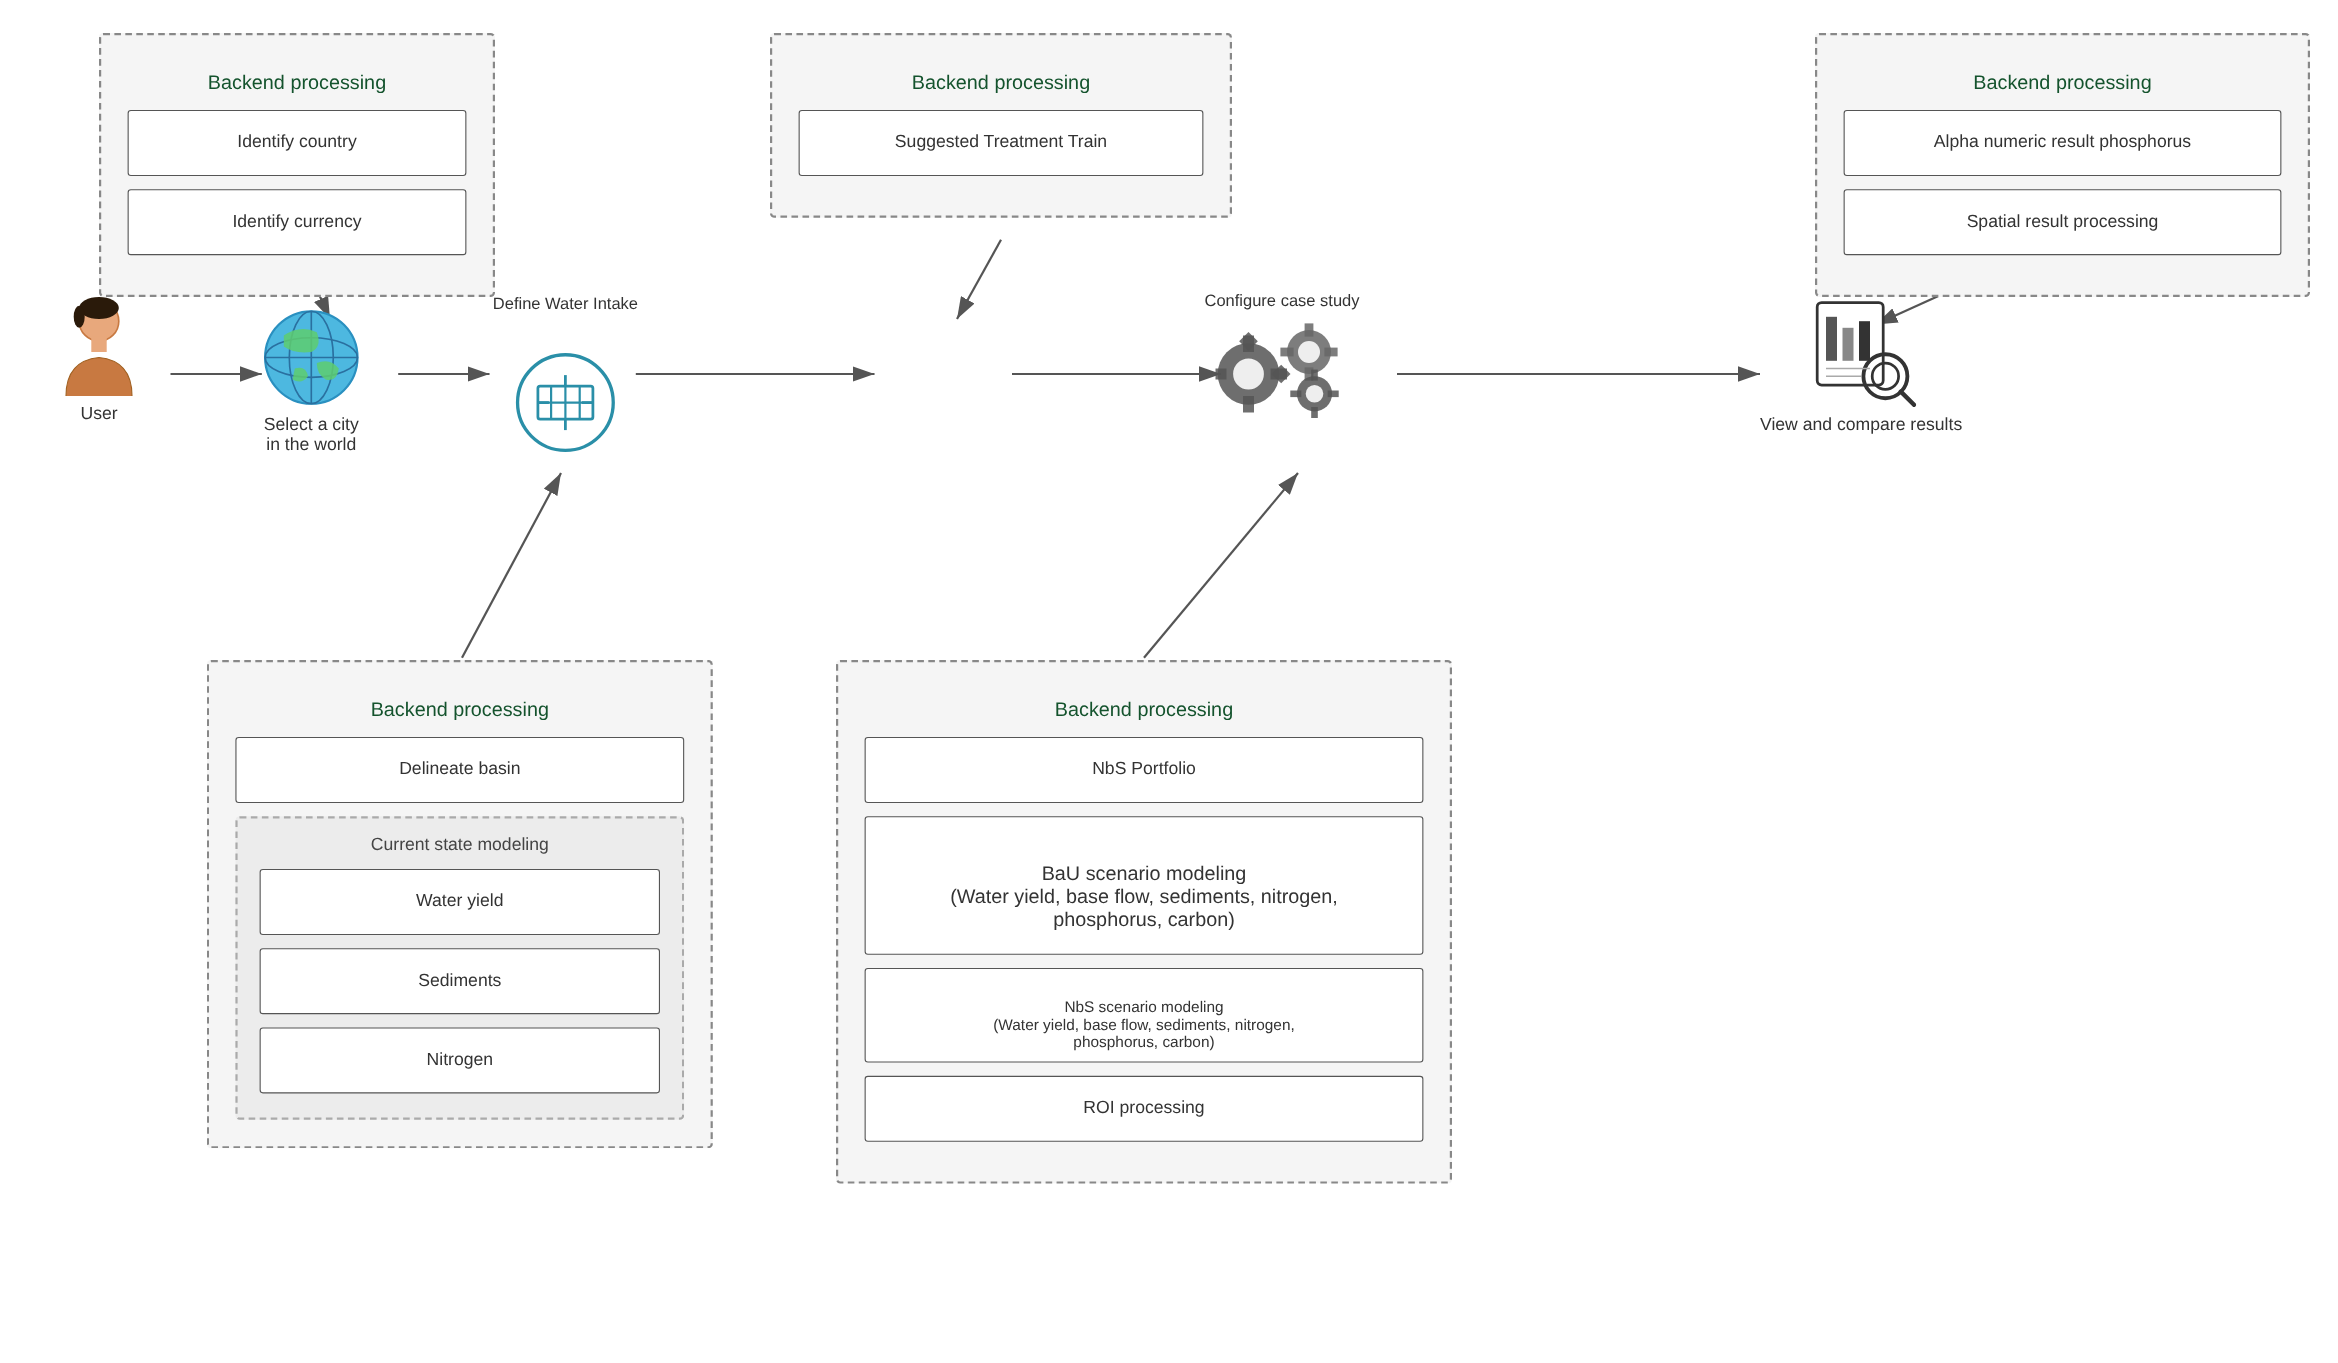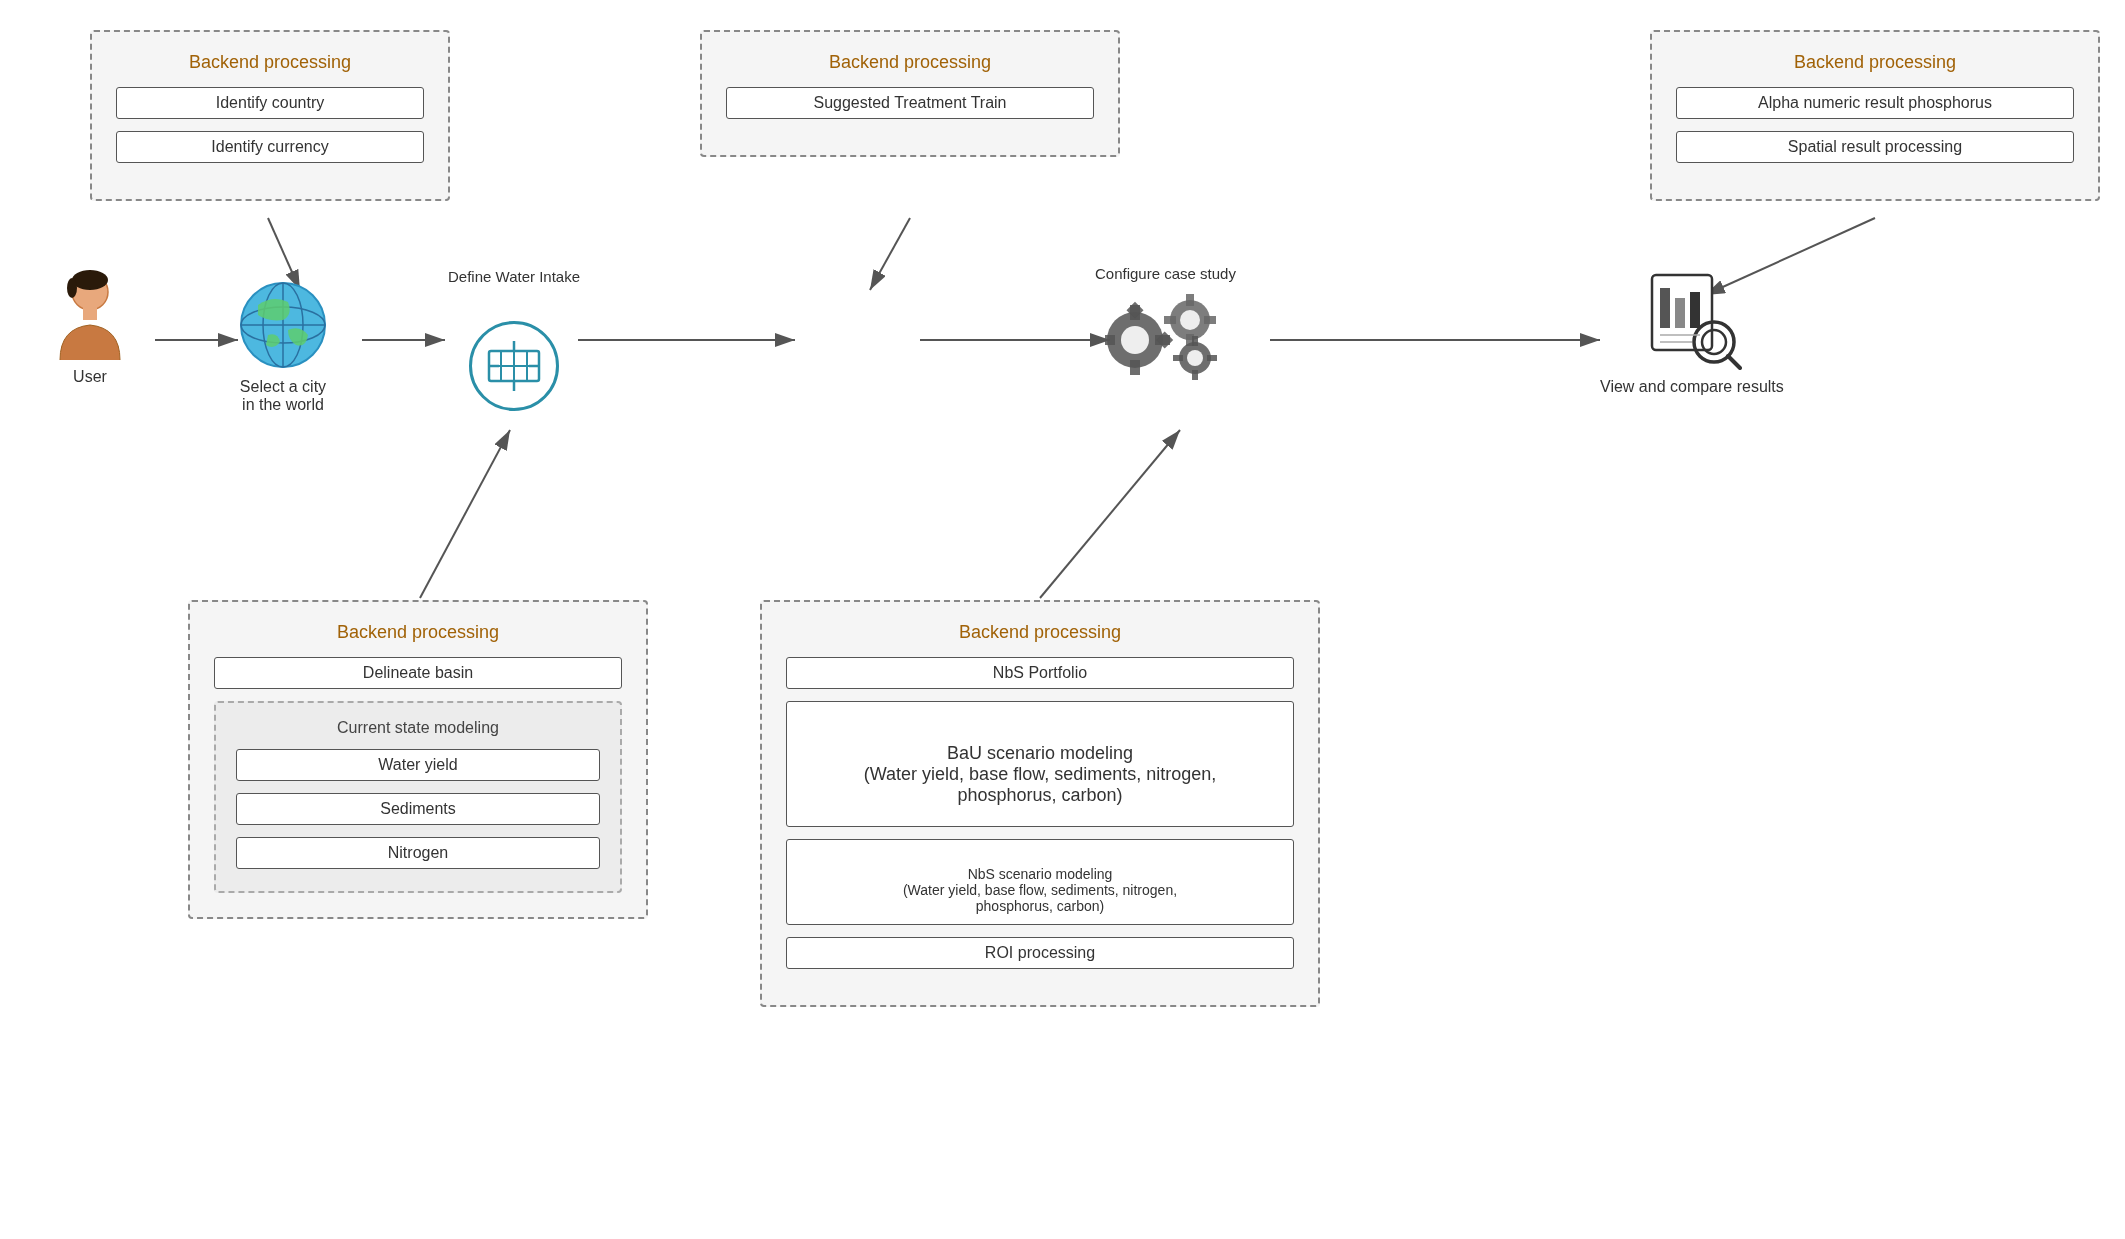--- a/index.html
+++ b/index.html
@@ -21,30 +21,31 @@
     
     .dashed-box {
       position: absolute;
       border: 2px dashed #888;
       border-radius: 4px;
       background: #f5f5f5;
     }
 
     .box-title {
       font-size: 18px;
-      color: #a16207;
+      color: #14532d;
       text-align: center;
       margin-bottom: 14px;
       font-weight: normal;
+      margin-top: 13px;
     }
 
     .inner-box {
       border: 1.5px solid #555;
       border-radius: 3px;
-      padding: 6px 18px;
+      padding: 20px 18px;
       text-align: center;
       font-size: 16px;
       color: #333;
       background: #fff;
       margin-bottom: 12px;
     }
 
     
     .backend-topleft {
       left: 90px;

